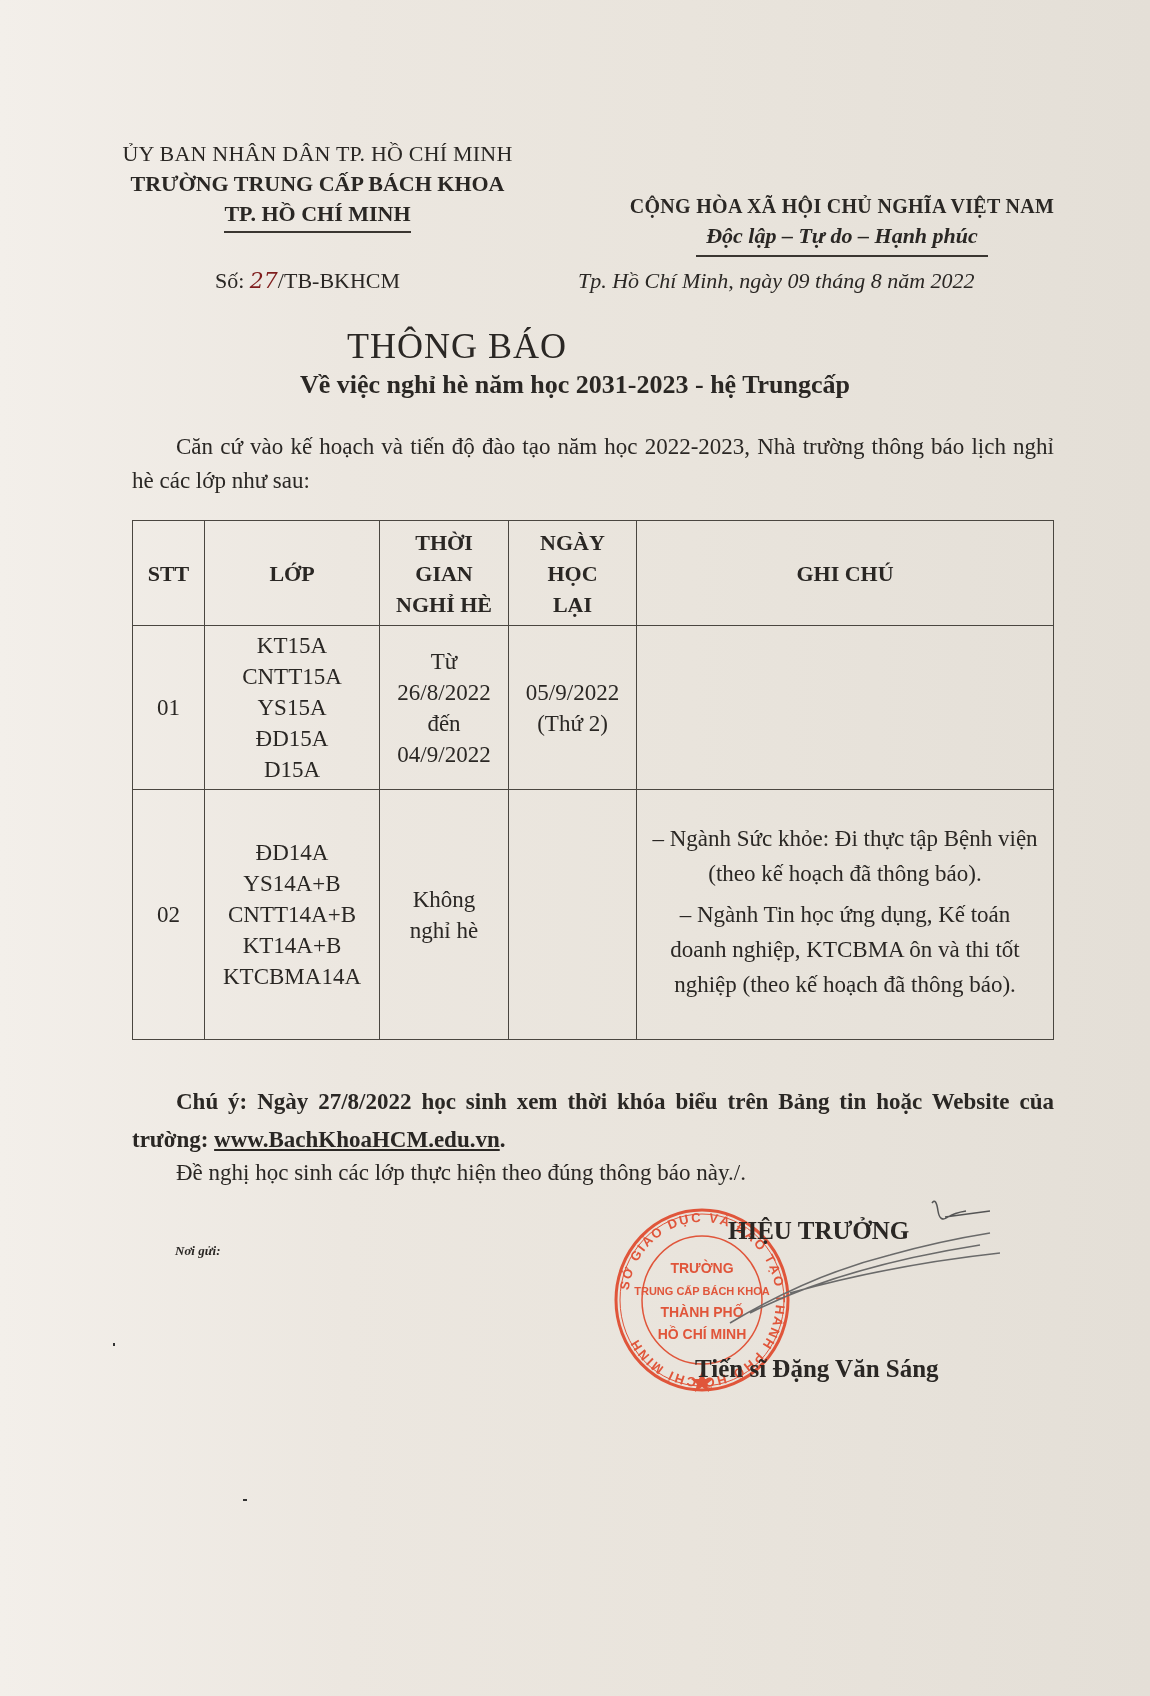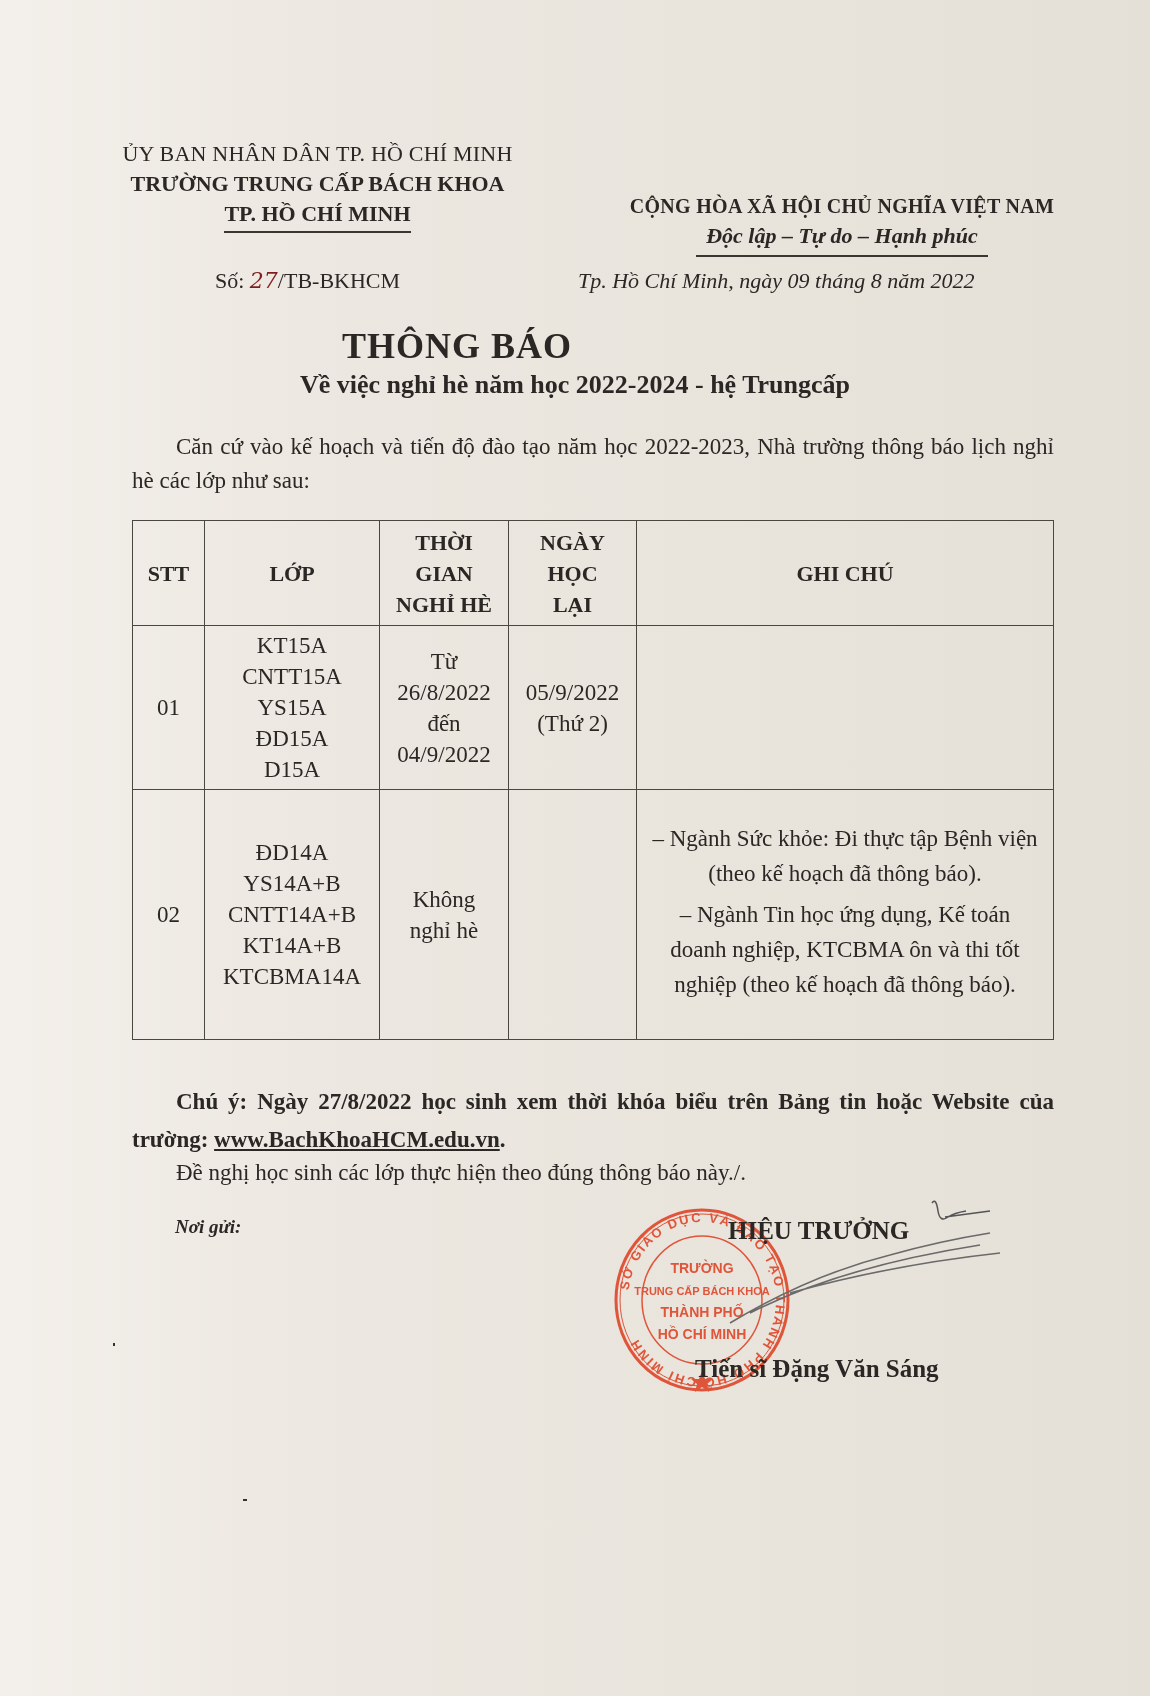--- a/index.html
+++ b/index.html
@@ -14,34 +14,34 @@
   .hdr-left { left: 95px; top: 139px; width: 445px; }
   .hdr-left .l1 { font-size: 22px; letter-spacing: 0.2px; line-height: 30px; }
   .hdr-left .l2, .hdr-left .l3 { font-size: 22px; font-weight: bold; line-height: 30px; }
   .hdr-left .l3 { display: inline-block; border-bottom: 2px solid #3a3631; padding-bottom: 2px; }
   .hdr-right { left: 597px; top: 152px; width: 490px; margin-top: 39px; }
   .hdr-right .l1 { font-size: 20px; font-weight: bold; line-height: 30px; letter-spacing: 0.3px; }
   .hdr-right .l2 { font-size: 22px; font-weight: bold; line-height: 30px; display: inline-block; border-bottom: 2px solid #3a3631; padding: 0 10px 4px; font-style: italic; }
   .so { left: 215px; top: 268px; font-size: 22px; }
   .so .num { font-family: "DejaVu Serif", serif; font-style: italic; color: #7f1d1d; }
   .date { left: 578px; top: 268px; font-size: 22px; font-style: italic; }
-  .title { left: 0; top: 325px; width: 914px; font-size: 36px; font-weight: bold; letter-spacing: 1px; }
+  .title { left: 0; top: 325px; width: 914px; font-size: 36px; font-weight: normal; letter-spacing: 1px; }
   .subtitle { left: 0; top: 370px; width: 1150px; font-size: 26px; font-weight: bold; }
   .intro { left: 132px; top: 430px; width: 922px; font-size: 23px; line-height: 34px; text-align: justify; text-indent: 44px; }
   table.sched { position: absolute; left: 132px; top: 520px; width: 922px; border-collapse: collapse; font-size: 23px; }
   table.sched th, table.sched td { border: 1.5px solid #4a4640; text-align: center; vertical-align: middle; padding: 4px 6px; }
   table.sched th { font-weight: bold; font-size: 22px; line-height: 31px; height: 96px; }
   table.sched td { line-height: 31px; }
   td.note { text-align: right; padding: 10px 12px !important; line-height: 35px !important; }
   td.note p { margin: 0 0 6px; }
   .chuy { left: 132px; top: 1083px; width: 922px; font-size: 23px; font-weight: bold; line-height: 38px; text-align: justify; text-indent: 44px; }
   .chuy a { color: inherit; text-decoration: underline; }
   .denghi { left: 176px; top: 1160px; font-size: 23px; }
   .noigui { left: 175px; top: 1214px; font-size: 17px; line-height: 25px; }
-  .noigui .lbl { font-style: italic; font-weight: bold; font-size: 19px; }
+  .noigui .lbl { font-style: italic; font-weight: bold; font-size: 13px; margin-top: 24px; }
   .noigui ul { list-style: none; margin: 0; padding-left: 14px; }
   .sign-title { left: 728px; top: 1217px; font-size: 25px; font-weight: bold; }
   .sign-name { left: 695px; top: 1355px; font-size: 25px; font-weight: bold; }
   .stamp { left: 612px; top: 1205px; width: 180px; height: 190px; }
   .speck { background: #333; }
 </style>
 </head>
 <body>
 
 <div class="abs hdr-left center">
@@ -55,21 +55,21 @@
   <div class="l2">Độc lập – Tự do – Hạnh phúc</div>
 </div>
 
 <div class="abs so">
   <span>Số:</span>
   <span class="num">27</span><span>/TB-BKHCM</span>
 </div>
 <div class="abs date">Tp. Hồ Chí Minh, ngày 09 tháng 8 năm 2022</div>
 
 <div class="abs title center">THÔNG BÁO</div>
-<div class="abs subtitle center">Về việc nghỉ hè năm học 2022-2024 - hệ Trungcấp</div>
+<div class="abs subtitle center">Về việc nghỉ hè năm học 2031-2023 - hệ Trungcấp</div>
 
 <div class="abs intro">Căn cứ vào kế hoạch và tiến độ đào tạo năm học 2022-2023, Nhà trường thông báo lịch nghỉ hè các lớp như sau:</div>
 
 <table class="sched">
   <colgroup>
     <col style="width:72px">
       <col style="width:175px">
       <col style="width:129px">
       <col style="width:128px">
       <col>

